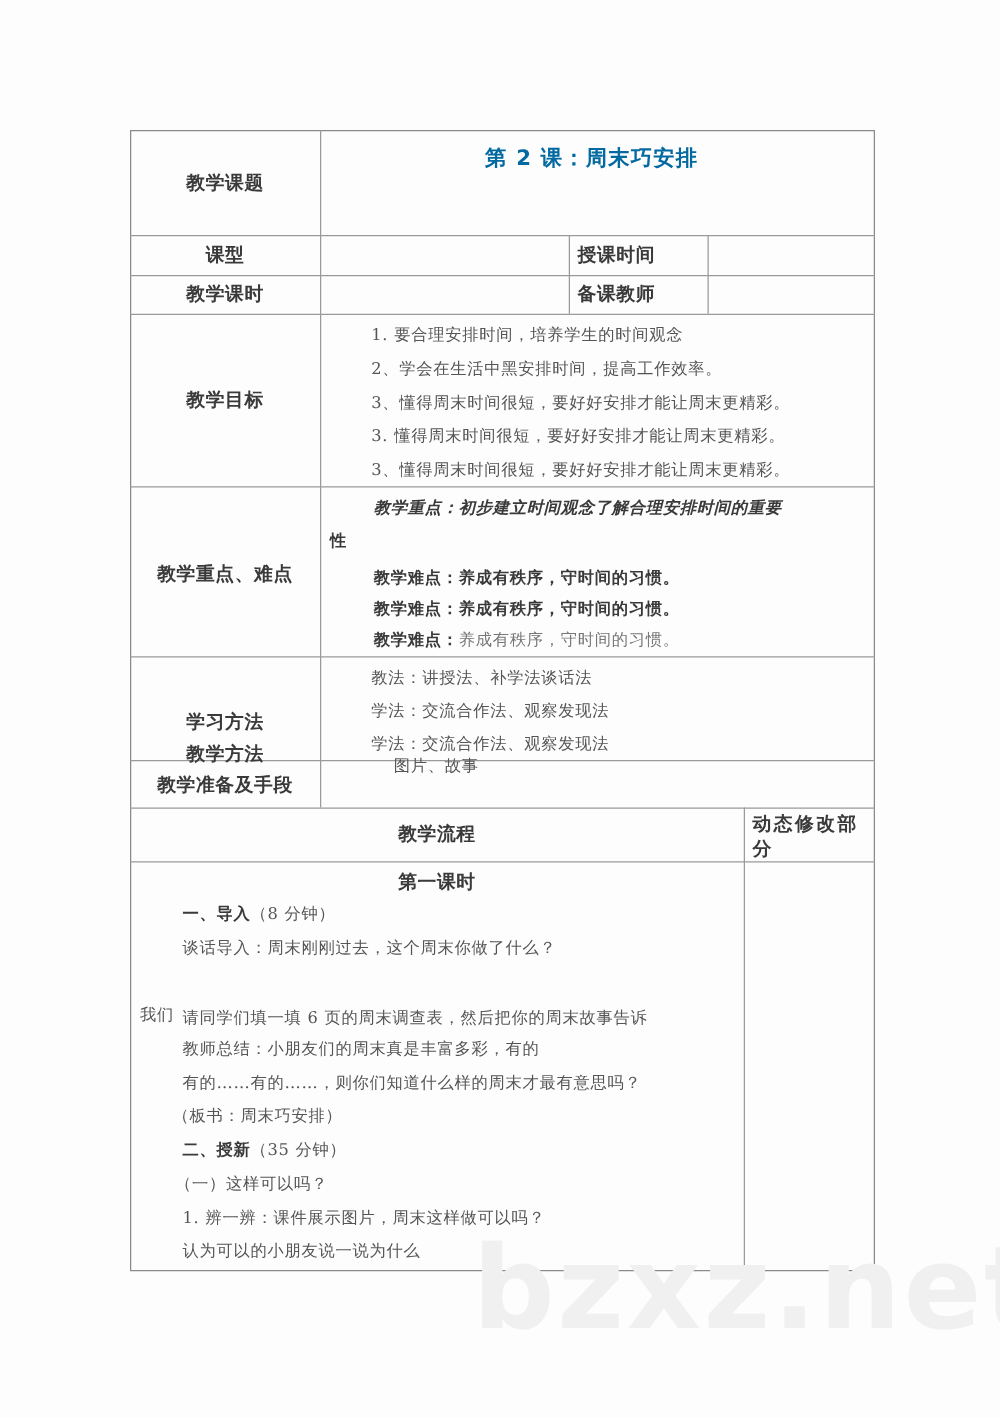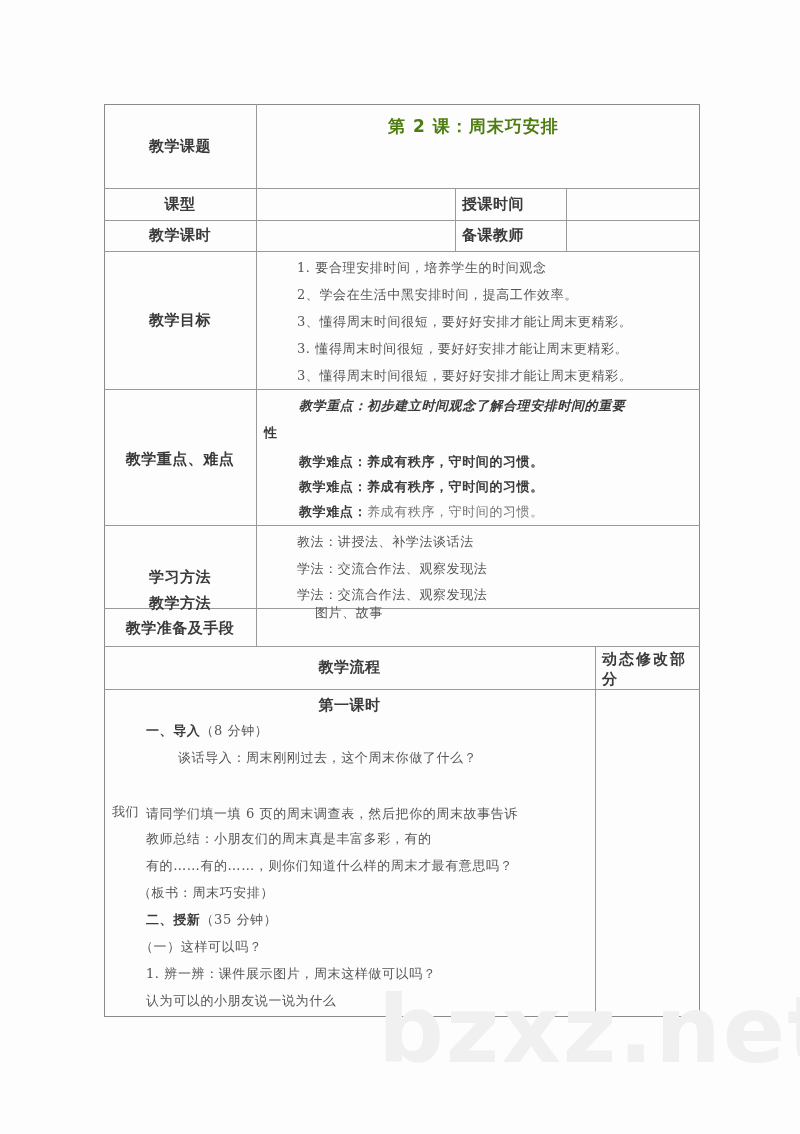--- a/index.html
+++ b/index.html
@@ -14,21 +14,21 @@
     .tbl { position: absolute; left: 104px; top: 104px; width: 596px; border: 1.5px solid #8a8a8a; box-sizing: border-box; }
     .cell { position: absolute; box-sizing: border-box; }
     .hline { position: absolute; height: 0; border-top: 1.5px solid #9a9a9a; }
     .vline { position: absolute; width: 0; border-left: 1.5px solid #9a9a9a; }
     .label {
       position: absolute; font-family: "DejaVu Sans", "Liberation Sans", sans-serif; font-weight: bold;
       font-size: 15px; color: #3a3a3a; text-align: center; letter-spacing: 0.5px;
     }
     .txt { position: absolute; font-size: 13px; color: #555; white-space: nowrap; letter-spacing: 0.6px; }
     .bold { font-family: "DejaVu Sans", "Liberation Sans", sans-serif; font-weight: bold; color: #3a3a3a; }
-    .title { position: absolute; font-family: "DejaVu Sans", "Liberation Sans", sans-serif; font-weight: bold; font-size: 17px; color: #4d7c0f; letter-spacing: 1px; }
+    .title { position: absolute; font-family: "DejaVu Sans", "Liberation Sans", sans-serif; font-weight: bold; font-size: 17px; color: #0369a1; letter-spacing: 1px; }
     .light { color: #777; font-weight: normal; font-family: "DejaVu Serif", "Liberation Serif", serif; }
     .watermark {
       position: absolute; left: 378px; top: 985px; font-family: "DejaVu Sans", "Liberation Sans", sans-serif;
       font-weight: bold; font-size: 92px; color: #f0f0f0; letter-spacing: 2px; line-height: 1;
     }
   </style>
 </head>
 <body>
 
 <div class="page-shadow"></div>
@@ -94,21 +94,21 @@
 <div class="txt" style="left:267px; top:604px;margin-left:48px;">图片、故事</div>
 
 <div class="label" style="left:104px; width:491px; top:658px;">教学流程</div>
 <div class="label" style="left:602px; top:650px; text-align:left; letter-spacing:2px;">动态修改部</div>
 <div class="label" style="left:602px; top:670px; text-align:left;">分</div>
 
 <div class="label" style="left:104px; width:491px; top:696px;">第一课时</div>
 <div class="txt" style="left:146px; top:722px;">
   <span class="bold">一、导入</span><span>（8 分钟）</span>
 </div>
-<div class="txt" style="left:146px; top:749px;margin-left:32px;">谈话导入：周末刚刚过去，这个周末你做了什么？</div>
+<div class="txt" style="left:146px; top:749px;">谈话导入：周末刚刚过去，这个周末你做了什么？</div>
 <div class="txt" style="left:146px; top:776px;margin-top:29px;">请同学们填一填 6 页的周末调查表，然后把你的周末故事告诉</div>
 <div class="txt" style="left:112px; top:803px;">我们</div>
 <div class="txt" style="left:146px; top:830px;">教师总结：小朋友们的周末真是丰富多彩，有的</div>
 <div class="txt" style="left:146px; top:857px;">有的……有的……，则你们知道什么样的周末才最有意思吗？</div>
 <div class="txt" style="left:138px; top:884px;">（板书：周末巧安排）</div>
 <div class="txt" style="left:146px; top:911px;">
   <span class="bold">二、授新</span><span>（35 分钟）</span>
 </div>
 <div class="txt" style="left:140px; top:938px;">（一）这样可以吗？</div>
 <div class="txt" style="left:146px; top:965px;">1. 辨一辨：课件展示图片，周末这样做可以吗？</div>

